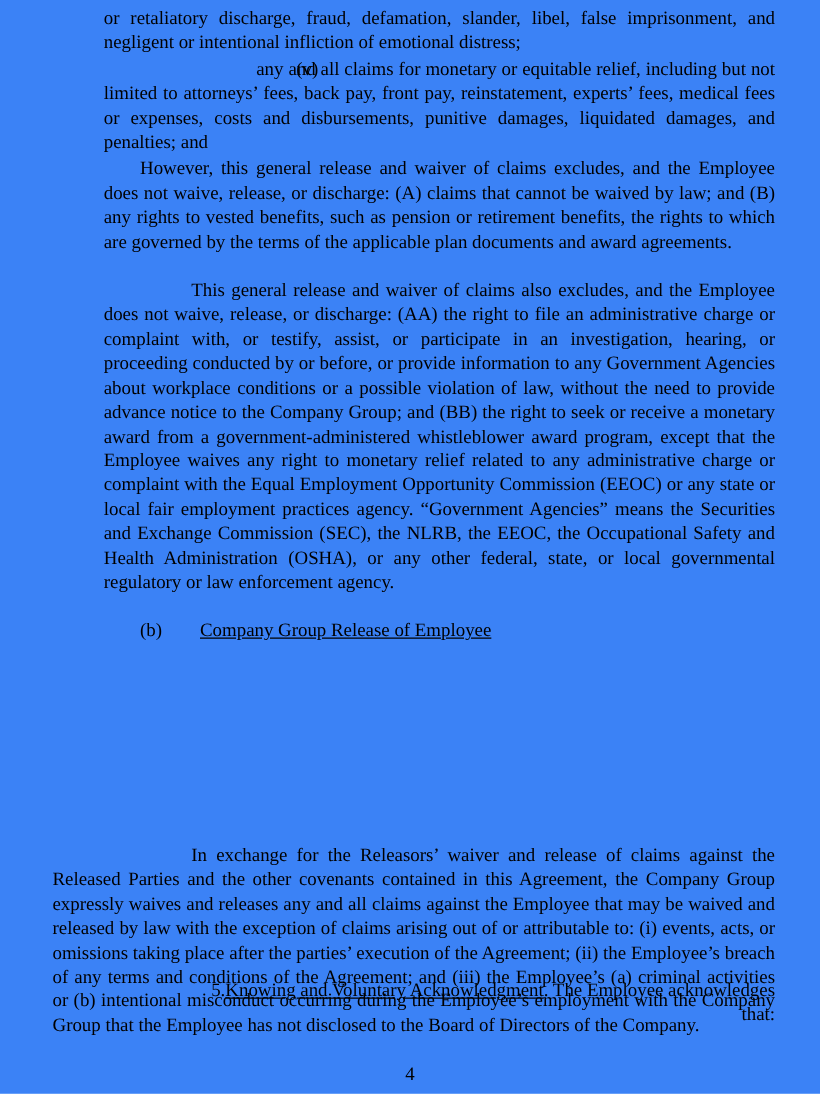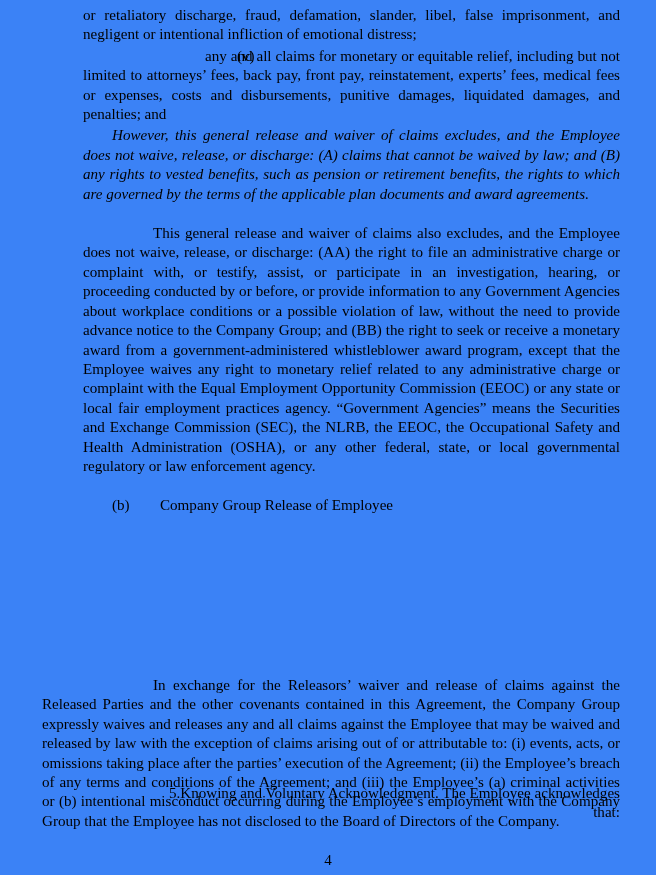--- a/index.html
+++ b/index.html
@@ -48,21 +48,21 @@
     font-size: 15.1px;
     line-height: 19.4px;
     text-align: justify;
     text-justify: inter-word;
     -webkit-font-smoothing: antialiased;
   }
   .gap-md { margin-top: 2px; }
   .gap-lg { margin-top: 20px; }
 
   
-  .ind-half  { text-indent: 29px; font-style: italic; }   
+  .ind-half  { text-indent: 29px; }   
   .ind-full  { text-indent: 70px; }   
   .ind-wide  { text-indent: 111px; margin-top: 39px; }  
 
   
   .roman-item {
     position: relative;
     text-indent: 77px;
   }
   .roman-marker {
     display: inline-block;
@@ -72,21 +72,21 @@
   
   .sub-head {
     position: relative;
     text-align: left;
   }
   .sub-letter {
     display: inline-block;
     width: 48px;
     margin-left: 29px;
   }
-  .u { }
+  .u { text-decoration: underline; }
   .b { font-weight: normal; }
 
   
   .num-head {
     text-align: right;
   }
   .num-marker {
     display: inline-block;
     width: 68px;
     margin-left: 29px;

